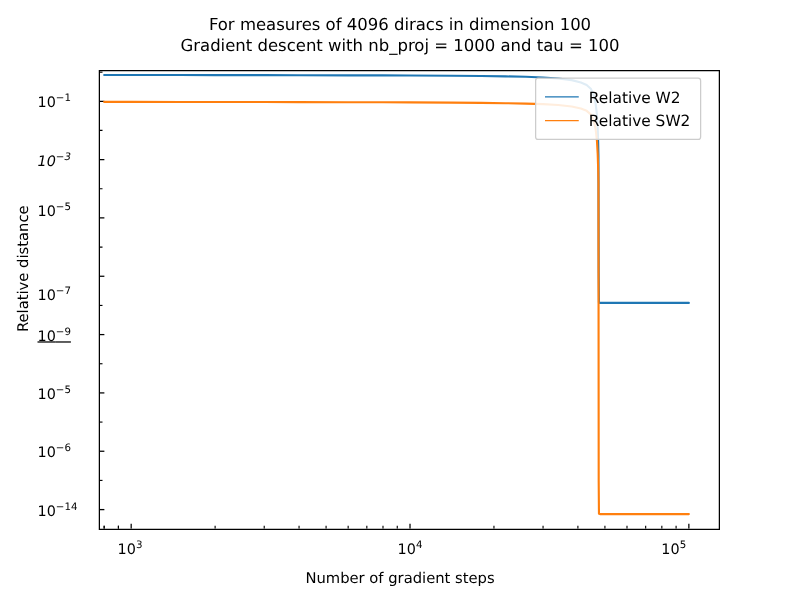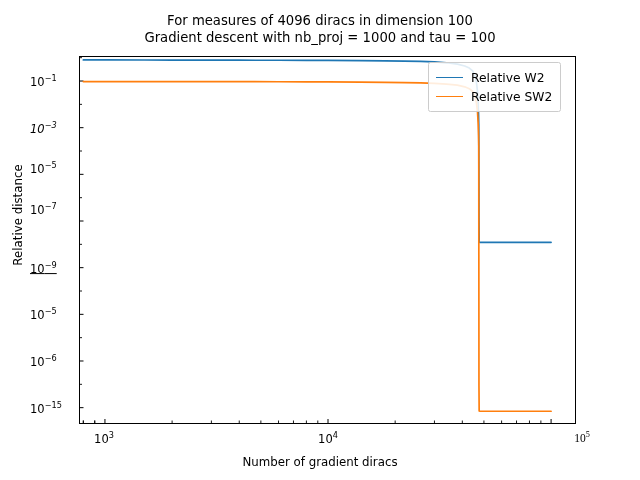--- a/index.html
+++ b/index.html
@@ -73,33 +73,33 @@
 
 <div id="figure">
 
   <div id="title"><span>For measures of 4096 diracs in dimension 100</span>
 <span>Gradient descent with nb_proj = 1000 and tau = 100</span></div>
 
   <div id="ylabels">
       <div class="ytick-label" style="top: 81.017px;">10<sup>−1</sup></div>
       <div class="ytick-label" style="top: 127.68px; font-style: italic;">10<sup>−3</sup></div>
       <div class="ytick-label" style="top: 168px;">10<sup>−5</sup></div>
-      <div class="ytick-label" style="top: 209px;">10<sup>−7</sup></div>
+      <div class="ytick-label" style="top: 235px;">10<sup>−7</sup></div>
       <div class="ytick-label" style="top: 267.669px; text-decoration: underline;">10<sup>−9</sup></div>
       <div class="ytick-label" style="top: 314.332px;">10<sup>−5</sup></div>
       <div class="ytick-label" style="top: 360.995px;">10<sup>−6</sup></div>
-      <div class="ytick-label" style="top: 407.658px;">10<sup>−15</sup></div>
+      <div class="ytick-label" style="top: 407.658px;">10<sup>−14</sup></div>
     </div>
   <div id="xlabels">
       <div class="xtick-label" style="left: 104px;">10<sup>3</sup></div>
       <div class="xtick-label" style="left: 328.014px;">10<sup>4</sup></div>
-      <div class="xtick-label" style="left: 582px; font-family: Liberation Serif, serif;">10<sup>5</sup></div>
+      <div class="xtick-label" style="left: 539px;">10<sup>5</sup></div>
     </div>
 
-  <div id="xlabel">Number of gradient diracs</div>
+  <div id="xlabel">Number of gradient steps</div>
   <div id="ylabel">Relative distance</div>
 
   <div id="axes">
     <svg id="plotsvg" width="495" height="366">
         <line x1="0" x2="3.5" y1="24.017045768547746" y2="24.017045768547746" stroke="#000" stroke-width="1"></line>
         <line x1="0" x2="3.5" y1="70.68000333439404" y2="70.68000333439404" stroke="#000" stroke-width="1"></line>
         <line x1="0" x2="3.5" y1="117.34296090024034" y2="117.34296090024034" stroke="#000" stroke-width="1"></line>
         <line x1="0" x2="3.5" y1="164.00591846608663" y2="164.00591846608663" stroke="#000" stroke-width="1"></line>
         <line x1="0" x2="3.5" y1="210.66887603193294" y2="210.66887603193294" stroke="#000" stroke-width="1"></line>
         <line x1="0" x2="3.5" y1="257.3318335977792" y2="257.3318335977792" stroke="#000" stroke-width="1"></line>

